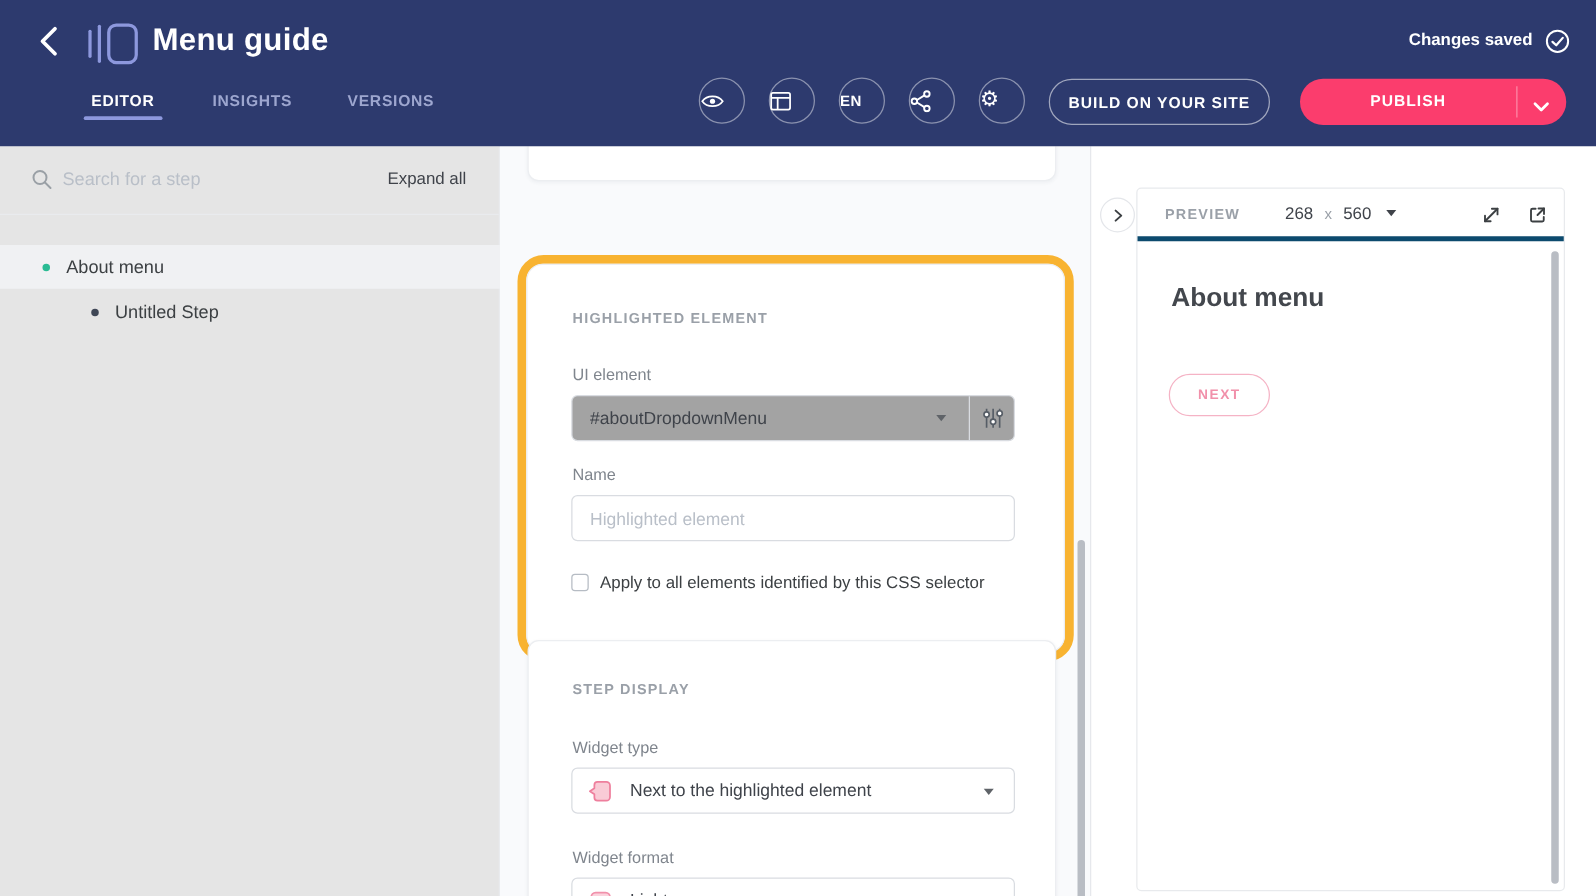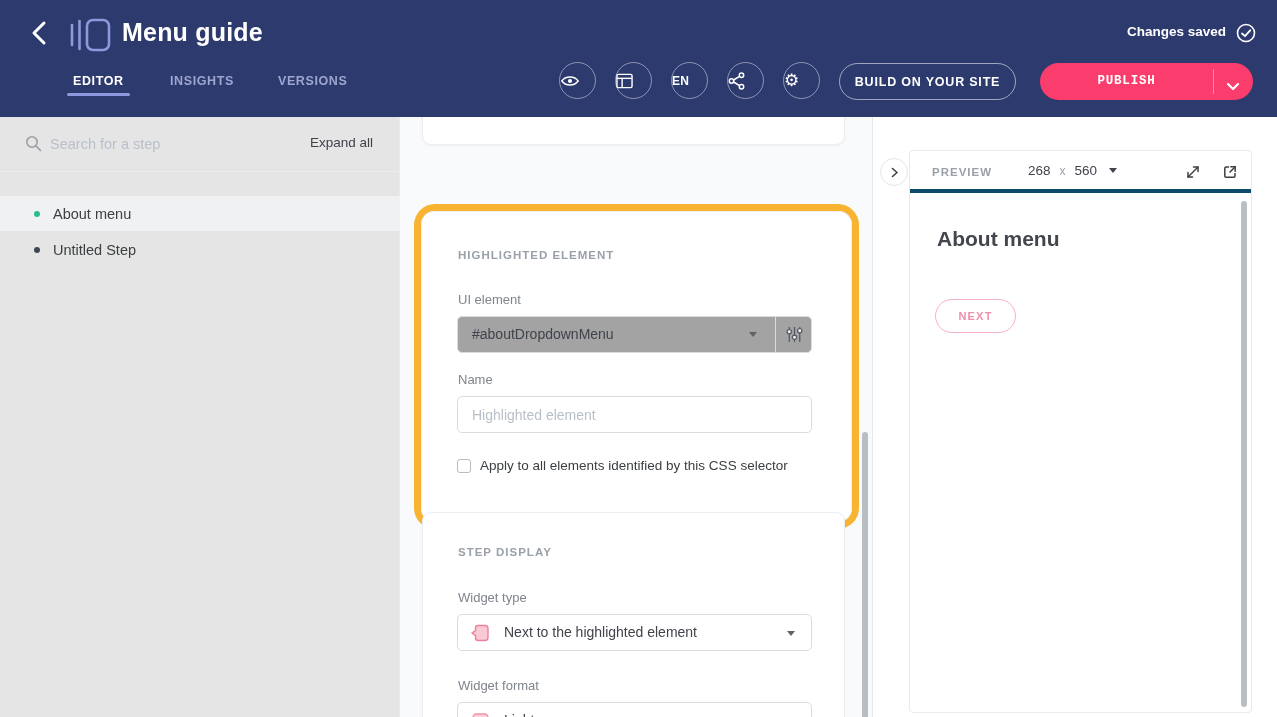--- a/index.html
+++ b/index.html
@@ -17,21 +17,21 @@
   .tab.active { color:#fff; }
   .tab.active::after { content:""; position:absolute; left:-6px; right:-6px; bottom:-8px; height:3px; background:#8d98dd; border-radius:2px; }
   .tab-editor { left:73px; }
   .tab-insights { left:170px; }
   .tab-versions { left:278px; }
   .iconbtn { position:absolute; width:37px; height:37px; border-radius:50%; border:1px solid rgba(255,255,255,.45); background:transparent; display:flex; align-items:center; justify-content:flex-start; cursor:pointer; color:#fff; }
   .iconbtn span.lang { font-size:12px; font-weight:700; color:#fff; letter-spacing:.3px; }
   .gear-glyph { font-size:17px; color:#fff; line-height:1; font-family:"DejaVu Sans", sans-serif; }
   .btn-build { position:absolute; left:839px; top:63px; width:177px; height:37px; border-radius:19px; border:1px solid rgba(255,255,255,.55); background:transparent; color:#fff; font-size:12.5px; font-weight:700; letter-spacing:.8px; cursor:pointer; font-family:"Liberation Sans", sans-serif; }
   .btn-publish { position:absolute; left:1040px; top:63px; width:213px; height:37px; border-radius:19px; background:#fb3d6d; border:none; cursor:pointer; }
-  .btn-publish .pub-label { position:absolute; left:0; top:0; width:173px; height:37px; line-height:37px; text-align:center; color:#fff; font-size:12.5px; font-weight:700; letter-spacing:.8px;font-family:Liberation Mono, monospace; }
+  .btn-publish .pub-label { position:absolute; left:0; top:0; width:173px; height:37px; line-height:37px; text-align:center; color:#fff; font-size:12.5px; font-weight:700; letter-spacing:.8px; }
   .btn-publish .pub-divider { position:absolute; left:173px; top:6px; width:1px; height:25px; background:rgba(255,255,255,.4); }
   .btn-publish .pub-caret { position:absolute; left:186px; top:14px; }
   .changes-saved { position:absolute; right:51px; top:24px; color:#fff; font-size:13.5px; font-weight:700; }
   .saved-check { position:absolute; right:20px; top:22px; }
 
   
   .sidebar { position:absolute; left:0; top:117px; width:400px; height:600px; background:#e5e5e5; border-right:1px solid #e9ebee; z-index:5; }
   .search-row { position:absolute; left:0; top:0; width:100%; height:54px; }
   .search-icon { position:absolute; left:25px; top:18px; }
   .search-input { position:absolute; left:50px; top:12px; width:230px; height:30px; border:none; background:transparent; outline:none; font-size:14.5px; color:#3f434a; font-family:"Liberation Sans", sans-serif; }
@@ -181,21 +181,21 @@
       </span>
       <input class="search-input" type="text" placeholder="Search for a step" style="">
       <button class="expand-all">Expand all</button>
     </div>
     <div class="sidebar-divider"></div>
 
     <div class="step-item selected" style="top:79px;">
       <span class="step-dot dot-teal"></span>
       <span class="step-label">About menu</span>
     </div>
-    <div class="step-item" style="top:115px;">
+    <div class="step-item" style="top:115px;padding-left:39px;">
       <span class="step-dot dot-dark"></span>
       <span class="step-label">Untitled Step</span>
     </div>
   </aside>
 
   <main class="main">
     <div class="card card-partial-top"></div>
 
     <div class="highlight-ring">
       <section class="card-highlight">

